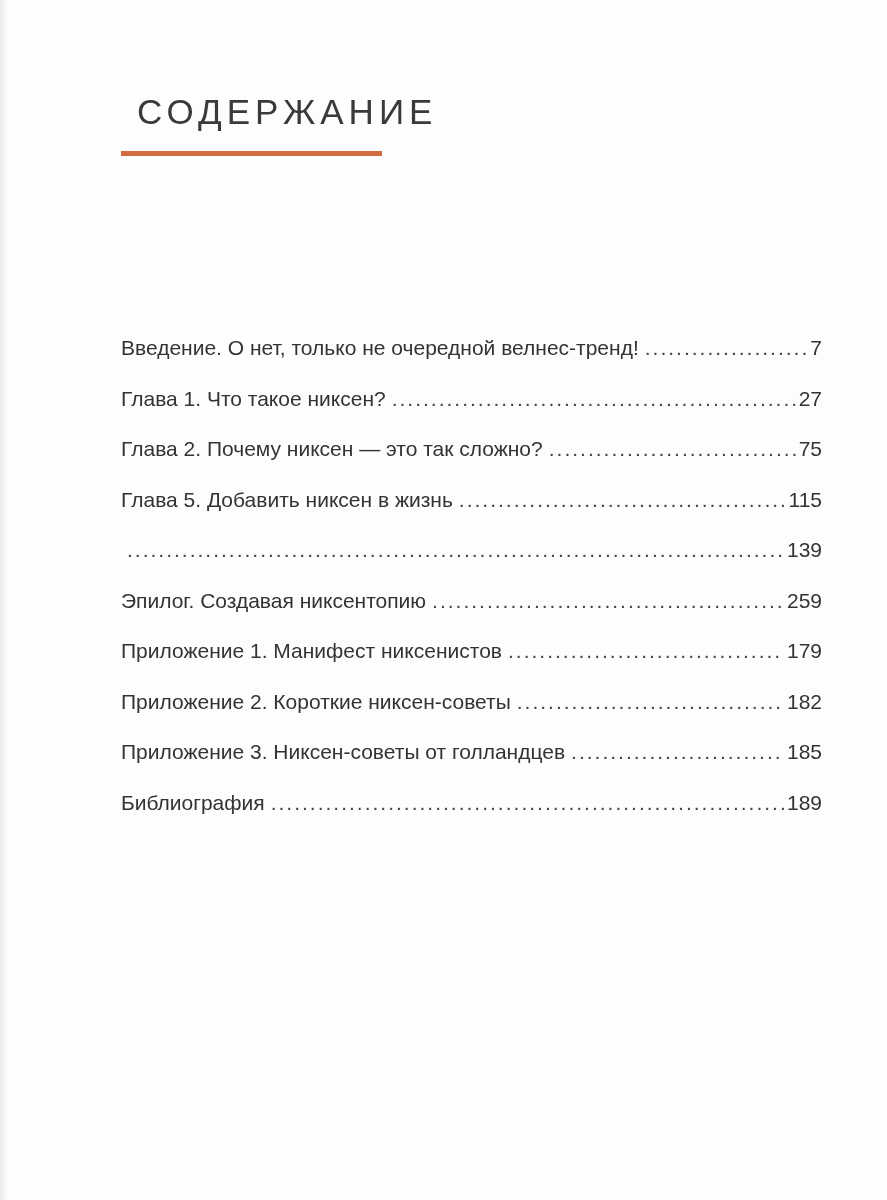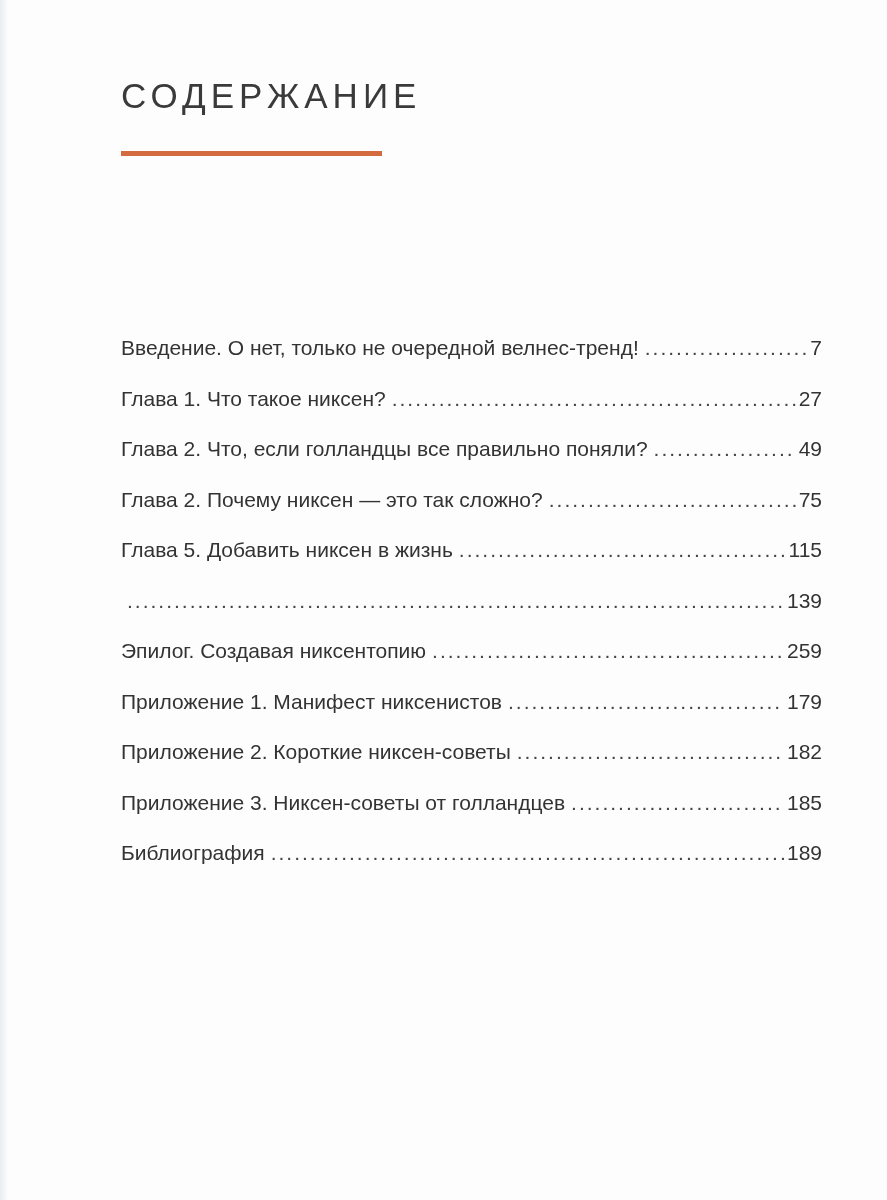--- a/index.html
+++ b/index.html
@@ -12,21 +12,21 @@
     color: #2f2f2f;
   }
   .spine-shadow {
     position: absolute; left: 0; top: 0; width: 8px; height: 1200px;
     background: linear-gradient(to right, #e9ebee, #fdfdfd);
   }
   .title {
     position: absolute; left: 121px; top: 76px;
     font-size: 35px; letter-spacing: 5px; font-weight: normal;
     color: #3a3a3a;
-    margin: 0;
+    margin: 16px;
   }
   .title-rule {
     position: absolute; left: 121px; top: 151px;
     width: 261px; height: 5px; background: #d46a3f;
   }
   .toc {
     position: absolute; left: 121px; top: 336px; width: 701px;
     margin: 0; padding: 0; list-style: none;
   }
   .toc-row {
@@ -60,25 +60,20 @@
     <span class="toc-label">Введение. О нет, только не очередной велнес-тренд!</span>
     <span class="toc-leader"></span>
     <span class="toc-page">7</span>
   </li>
   <li class="toc-row">
     <span class="toc-label">Глава 1. Что такое никсен?</span>
     <span class="toc-leader"></span>
     <span class="toc-page">27</span>
   </li>
   <li class="toc-row">
-    <span class="toc-label">Глава 2. Что, если голландцы все правильно поняли?</span>
-    <span class="toc-leader"></span>
-    <span class="toc-page">49</span>
-  </li>
-  <li class="toc-row">
     <span class="toc-label">Глава 2. Почему никсен — это так сложно?</span>
     <span class="toc-leader"></span>
     <span class="toc-page">75</span>
   </li>
   <li class="toc-row">
     <span class="toc-label">Глава 5. Добавить никсен в жизнь</span>
     <span class="toc-leader"></span>
     <span class="toc-page">115</span>
   </li>
   <li class="toc-row">

